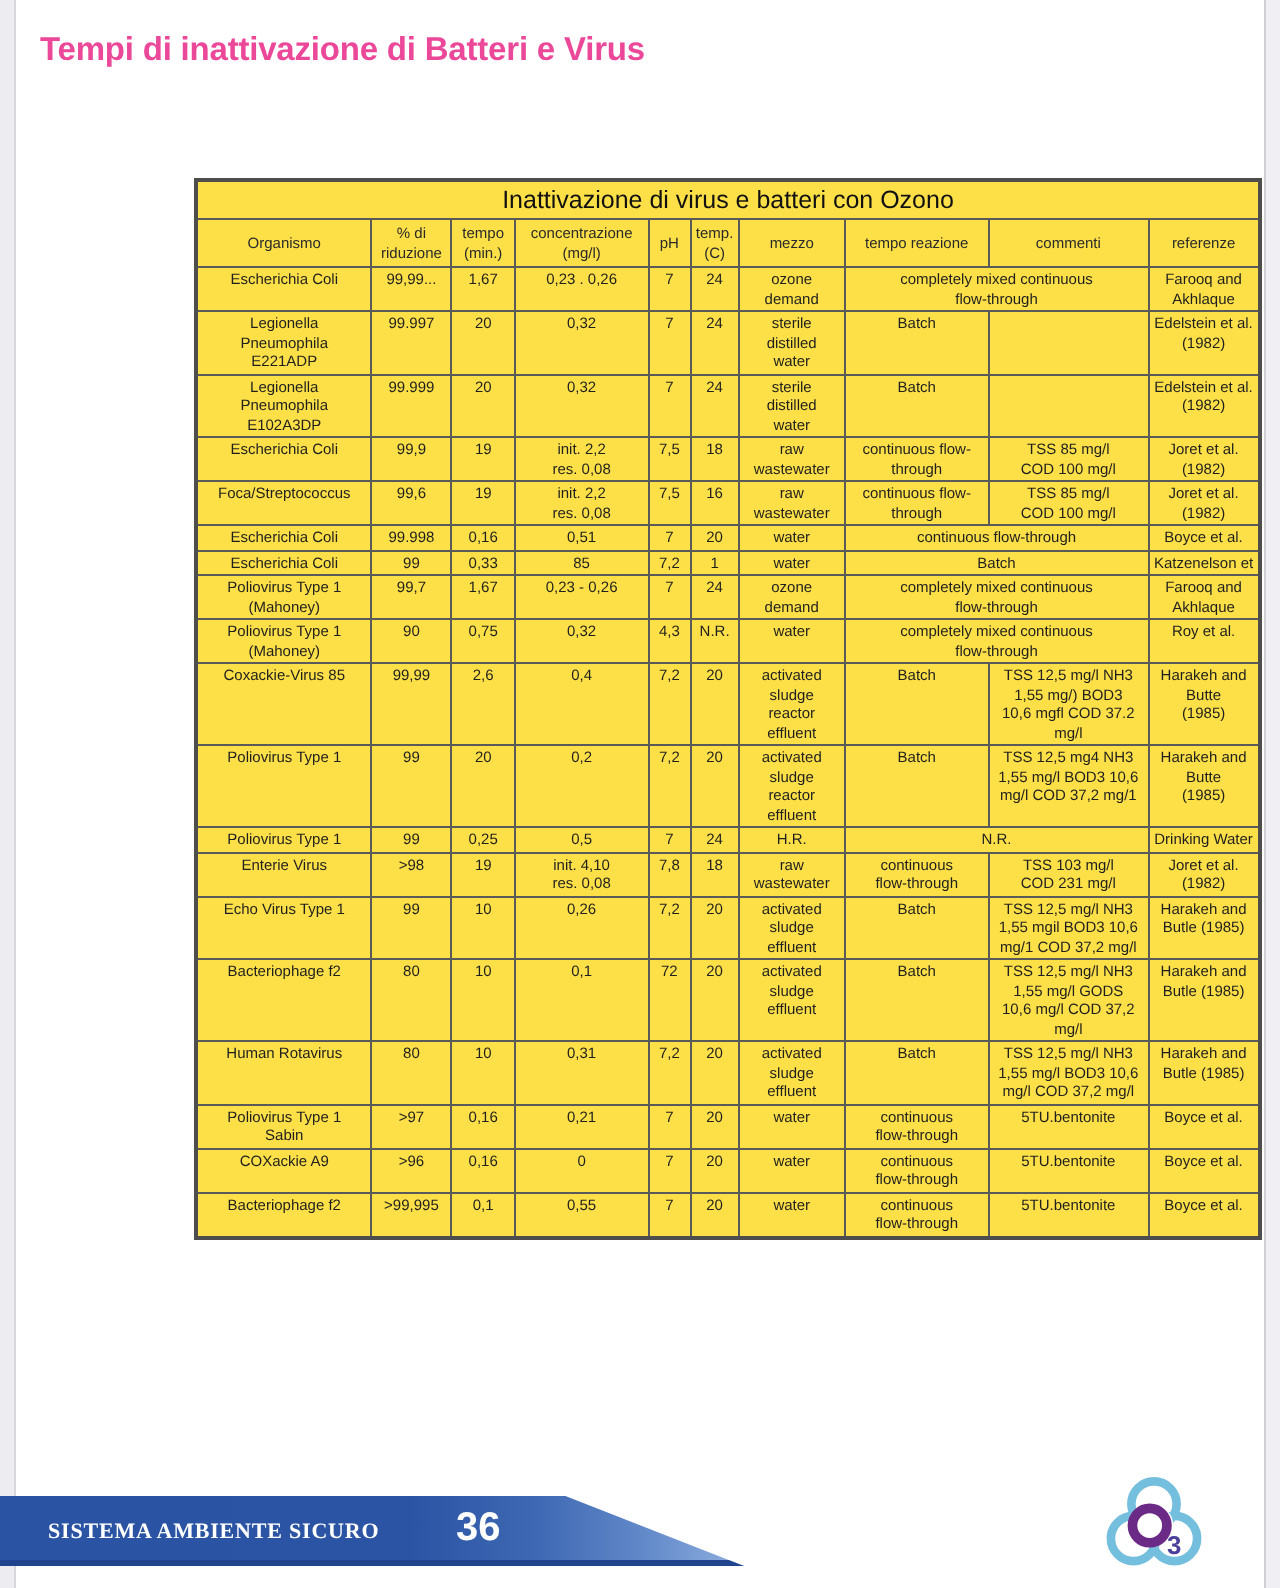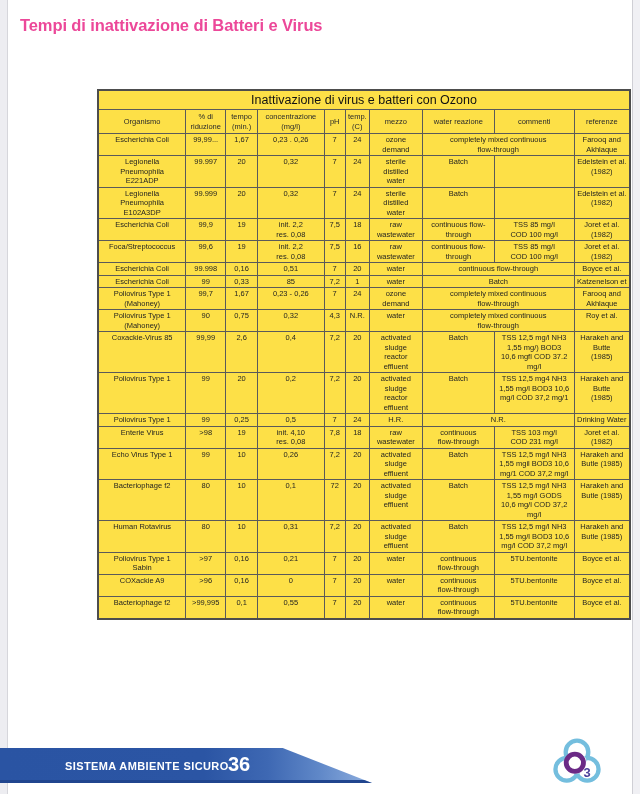--- a/index.html
+++ b/index.html
@@ -31,21 +31,21 @@
   .doc-table thead th{vertical-align:middle;color:#2a2a2a;padding:2px 0;}
   .footer-banner{
     position:absolute;left:0;top:748px;width:372px;height:35px;
     background:linear-gradient(90deg,#2a54a3 0%,#2b55a4 55%,#3e68b3 72%,#6088c8 86%,#8fafdf 100%);
     clip-path:polygon(0 0,76% 0,100% 100%,0 100%);
     display:flex;align-items:center;
   }
   .footer-banner::after{
     content:"";position:absolute;left:0;bottom:0;width:100%;height:3px;background:#20458e;
   }
-  .banner-text{color:#ffffff;font-weight:bold;font-size:11px;letter-spacing:0.4px;margin-left:65px;}
+  .banner-text{color:#ffffff;font-weight:bold;font-size:11px;letter-spacing:0.4px;margin-left:24px;font-family:Liberation Serif, serif;}
   .banner-page{color:#ffffff;font-weight:bold;font-size:20px;position:absolute;left:228px;top:5px;}
   .footer-logo{position:absolute;right:28px;top:738px;width:70px;height:56px;}
 </style>
 </head>
 <body>
 
 <div class="gutter-left"></div>
 <div class="gutter-right"></div>
 
 <div class="page-title">
@@ -74,21 +74,21 @@
         <th>% di
 riduzione</th>
         <th>tempo
 (min.)</th>
         <th>concentrazione
 (mg/l)</th>
         <th>pH</th>
         <th>temp.
 (C)</th>
         <th>mezzo</th>
-        <th>water reazione</th>
+        <th>tempo reazione</th>
         <th>commenti</th>
         <th>referenze</th>
       </tr>
   </thead>
   <tbody>
       <tr>
         <td>Escherichia Coli</td>
         <td>99,99...</td>
         <td>1,67</td>
         <td>0,23 . 0,26</td>

